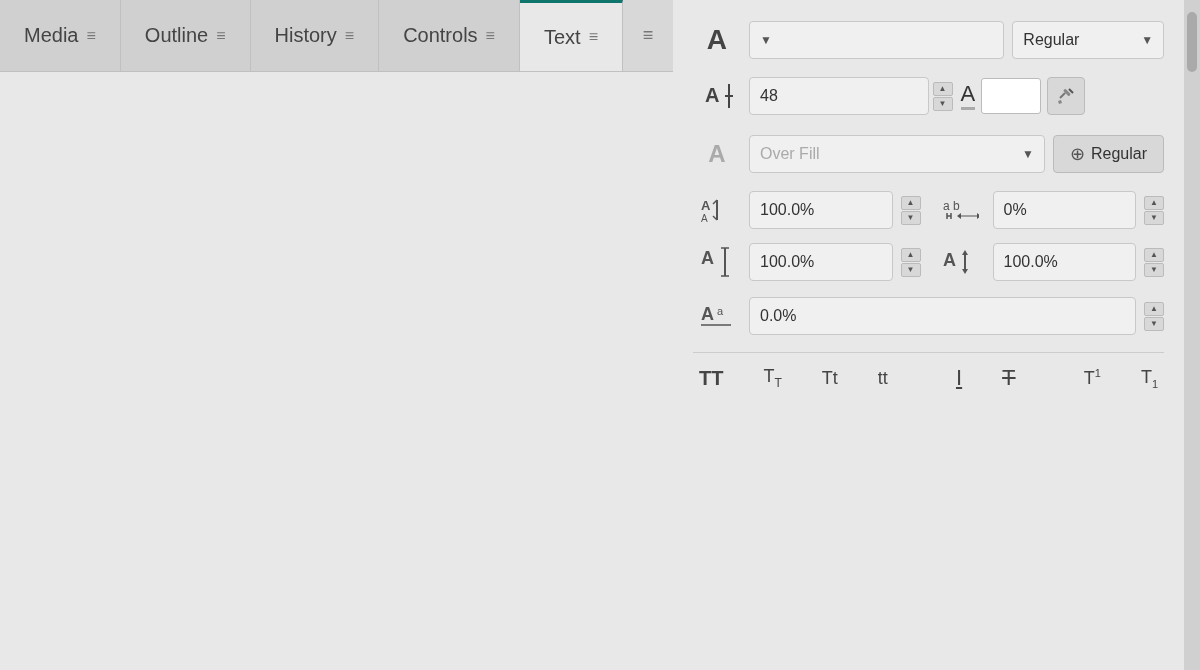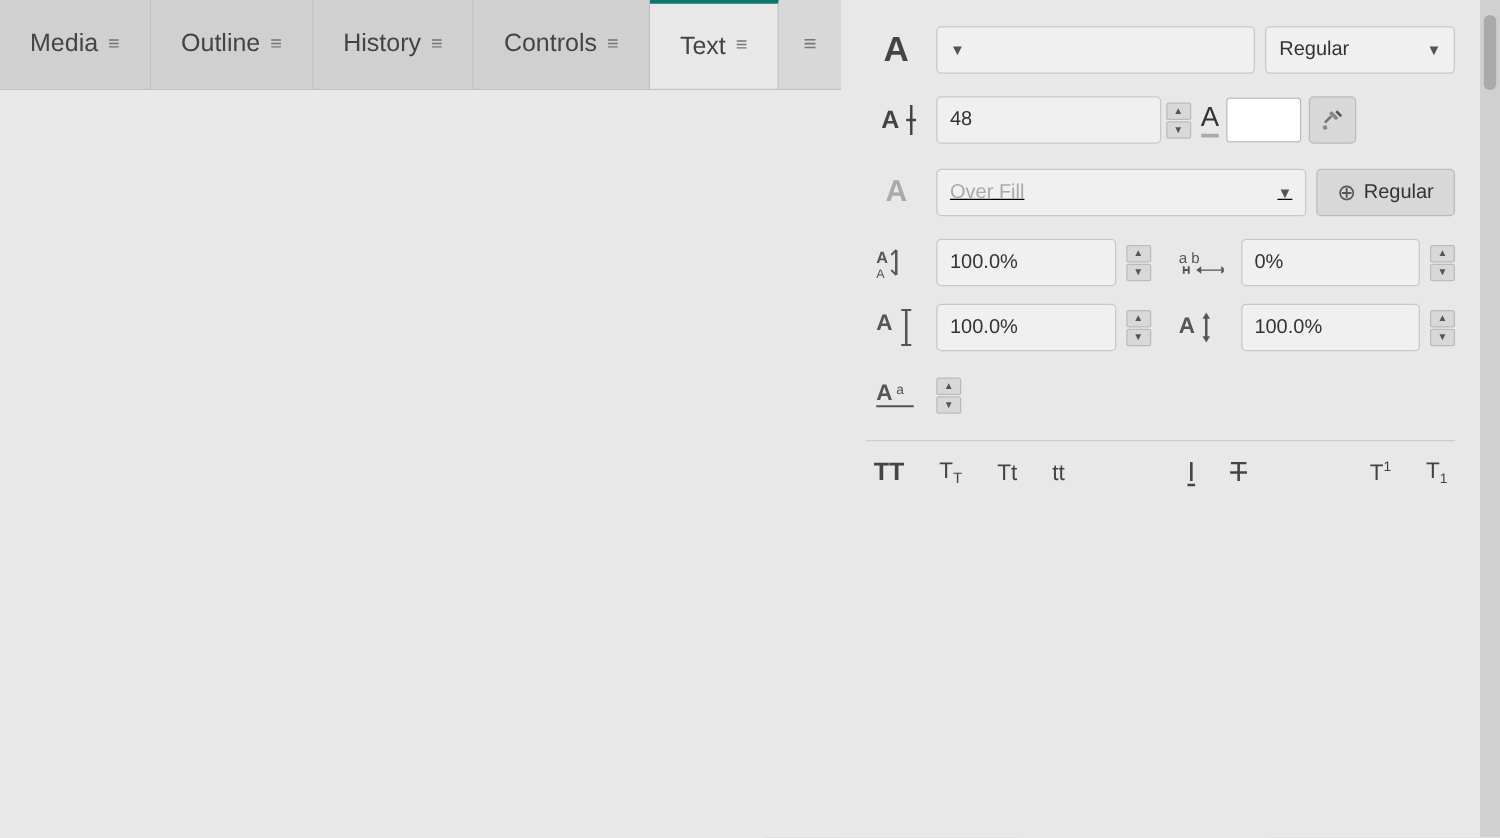--- a/index.html
+++ b/index.html
@@ -247,21 +247,20 @@
     
     .fill-row {
       display: flex;
       align-items: center;
       gap: 8px;
       min-height: 52px;
     }
 
     .fill-dropdown {
       flex: 1;
-      text-decoration: underline;
     }
 
     .outline-btn {
       display: flex;
       align-items: center;
       gap: 6px;
       background: #d8d8d8;
       border: 1px solid #bbb;
       border-radius: 4px;
       padding: 8px 16px;
@@ -289,21 +288,21 @@
       display: flex;
       align-items: center;
       gap: 16px;
       min-height: 44px;
     }
 
     
     .style-buttons-row {
       display: flex;
       align-items: center;
-      gap: 16px;
+      gap: 28px;
       padding: 8px 0;
       margin-top: 4px;
       border-top: 1px solid #ccc;
     }
 
     .style-btn {
       font-size: 18px;
       color: #444;
       cursor: pointer;
       padding: 4px 6px;
@@ -499,20 +498,23 @@
       </div>
 
       <div class="row">
         <div class="row-icon">
           <svg width="36" height="36" viewBox="0 0 36 36">
             <text x="2" y="22" font-size="18" fill="#555" font-weight="bold">A</text>
             <text x="18" y="17" font-size="11" fill="#555">a</text>
             <line x1="2" y1="27" x2="32" y2="27" stroke="#555" stroke-width="1.5"></line>
           </svg>
         </div>
+        <div class="input-field" style="flex:1;">
+          <span>0.0%</span>
+        </div>
         <div class="spinner">
           <div class="spinner-btn">▲</div>
           <div class="spinner-btn">▼</div>
         </div>
       </div>
 
       <div class="style-buttons-row">
         <button class="style-btn style-btn-TT">
           <span>TT</span>
         </button>

